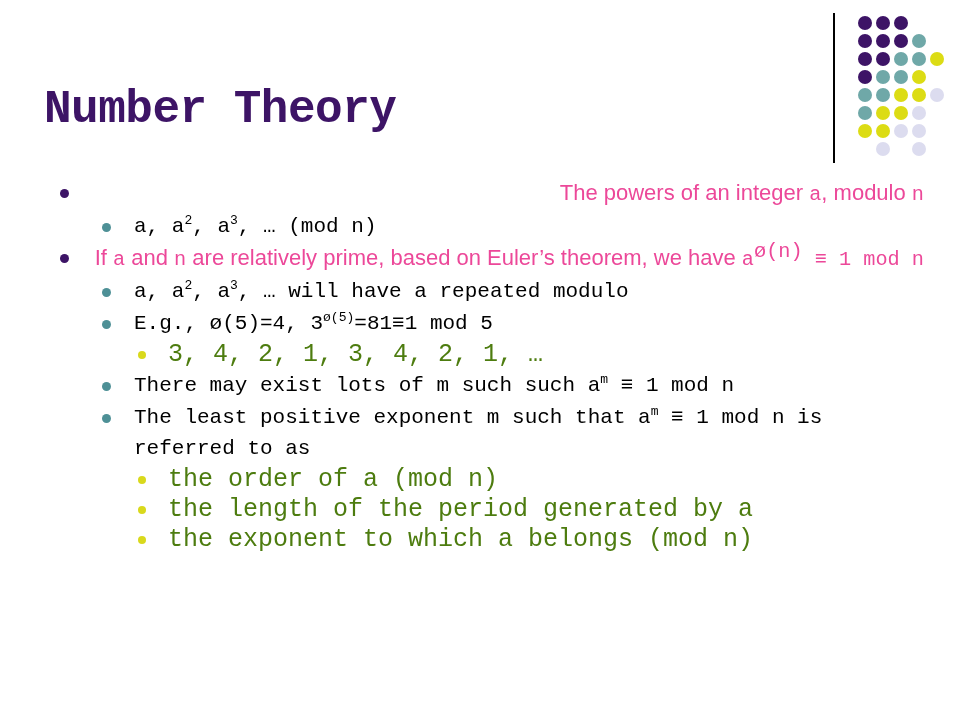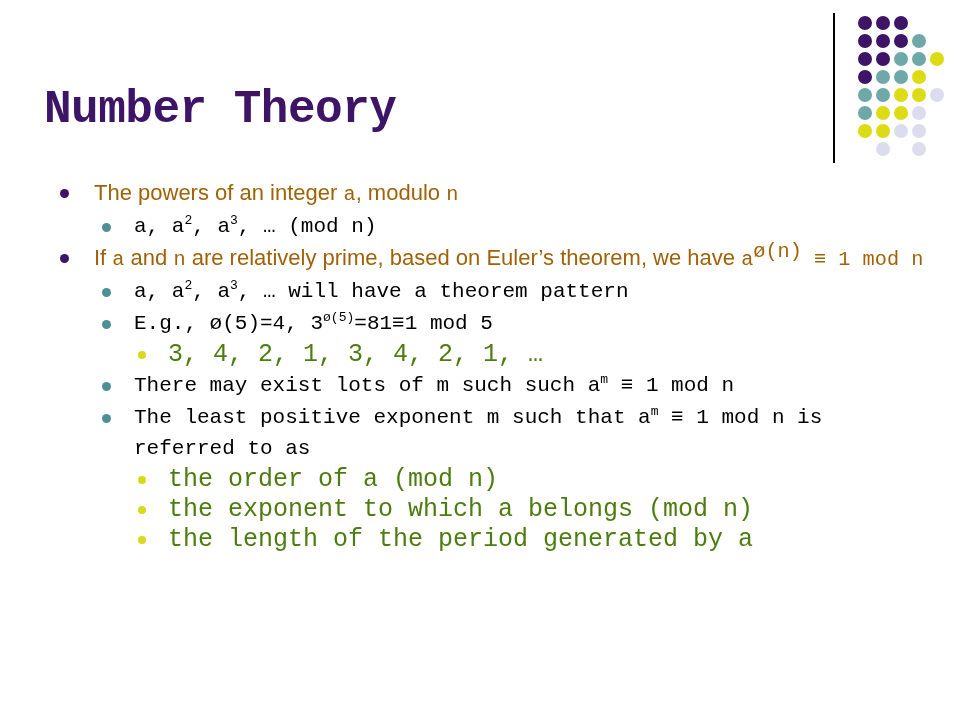--- a/index.html
+++ b/index.html
@@ -72,22 +72,23 @@
   .li > .txt {
     display: block;
   }
 
   
   .lvl1 {
     padding-left: 50px;
     margin-bottom: 1px;
     font-size: 22px;
     line-height: 30px;
-    color: #a16207;
+    color: #ec4899;
     font-family: "Liberation Sans", sans-serif;
+    text-align: right;
   }
   .lvl1 > .bullet {
     left: 16px;
     top: 11px;
     width: 9px;
     height: 9px;
     background: #3D1466;
   }
 
   
@@ -197,21 +198,21 @@
       <span class="txt"><span>a, a</span><sup>2</sup><span>, a</span><sup>3</sup><span>, … (mod n)</span></span>
     </div>
 
     <div class="li lvl1">
       <span class="bullet" style="background: rgb(61, 20, 102);"></span>
       <span class="txt"><span>If </span><span class="mono">a</span><span> and </span><span class="mono">n</span><span> are relatively prime, based on Euler’s theorem, we have </span><span class="mono">a</span><sup class="mono">ø(n)</sup><span class="mono"> ≡ 1 mod n</span></span>
     </div>
 
     <div class="li lvl2">
       <span class="bullet" style="background: rgb(78, 144, 150);"></span>
-      <span class="txt"><span>a, a</span><sup>2</sup><span>, a</span><sup>3</sup><span>, … will have a theorem pattern</span></span>
+      <span class="txt"><span>a, a</span><sup>2</sup><span>, a</span><sup>3</sup><span>, … will have a repeated modulo</span></span>
     </div>
 
     <div class="li lvl2">
       <span class="bullet" style="background: rgb(78, 144, 150);"></span>
       <span class="txt"><span>E.g., ø(5)=4, 3</span><sup>ø(5)</sup><span>=81≡1 mod 5</span></span>
     </div>
 
     <div class="li lvl3">
       <span class="bullet" style="background: rgb(217, 217, 28);"></span>
       <span class="txt">3, 4, 2, 1, 3, 4, 2, 1, …</span>
@@ -227,22 +228,22 @@
       <span class="txt"><span>The least positive exponent m such that a</span><sup>m</sup><span> ≡ 1 mod n is referred to as</span></span>
     </div>
 
     <div class="li lvl3 bold">
       <span class="bullet" style="background: rgb(217, 217, 28);"></span>
       <span class="txt">the order of a (mod n)</span>
     </div>
 
     <div class="li lvl3 bold">
       <span class="bullet" style="background: rgb(217, 217, 28);"></span>
+      <span class="txt">the length of the period generated by a</span>
+    </div>
+
+    <div class="li lvl3 bold">
+      <span class="bullet" style="background: rgb(217, 217, 28);"></span>
       <span class="txt">the exponent to which a belongs (mod n)</span>
-    </div>
-
-    <div class="li lvl3 bold">
-      <span class="bullet" style="background: rgb(217, 217, 28);"></span>
-      <span class="txt">the length of the period generated by a</span>
     </div>
 
   </div>
 </div>
 
 </body></html>

